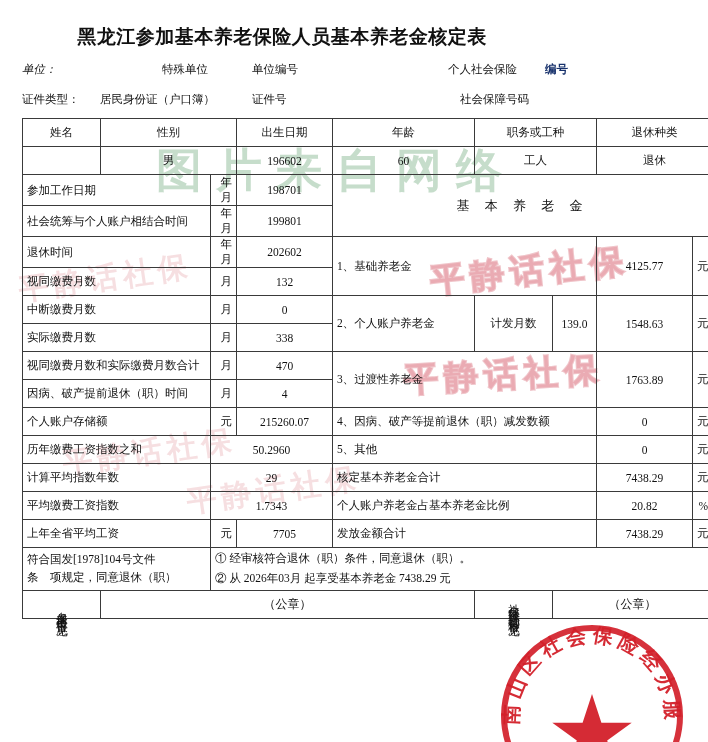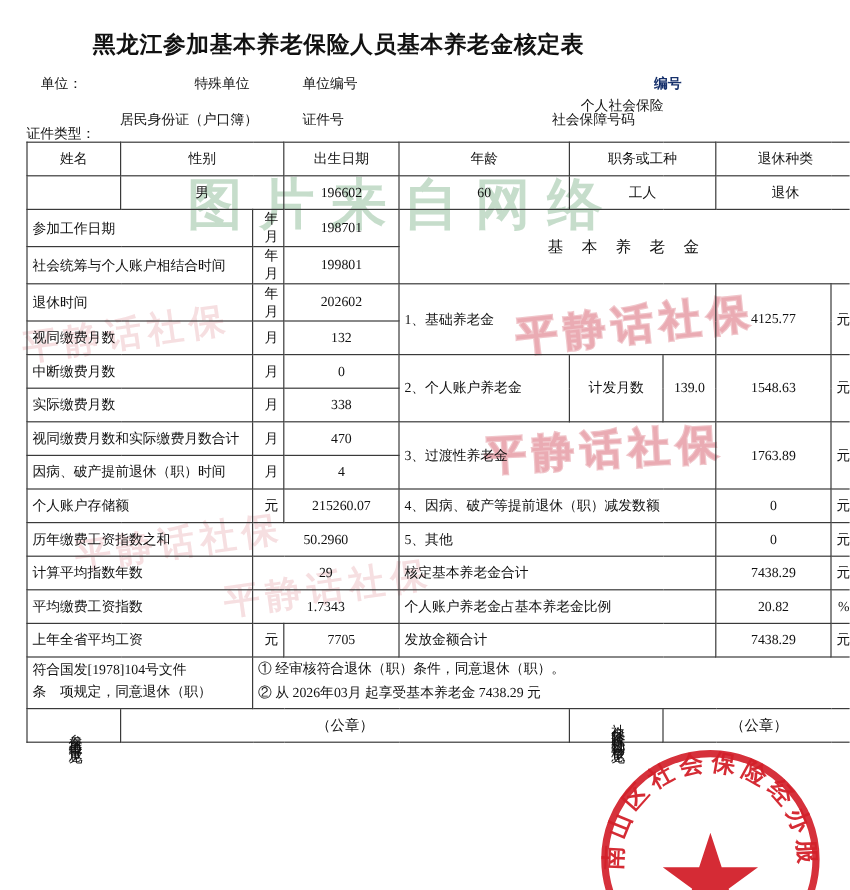--- a/index.html
+++ b/index.html
@@ -83,29 +83,29 @@
   <div class="wm wm-green" style="left:156px;top:140px;">图片来自网络</div>
   <div class="wm wm-pink-lite" style="left:18px;top:258px;transform:rotate(-8deg);">平静话社保</div>
   <div class="wm wm-pink" style="left:430px;top:248px;transform:rotate(-6deg);">平静话社保</div>
   <div class="wm wm-pink" style="left:404px;top:352px;transform:rotate(-3deg);">平静话社保</div>
   <div class="wm wm-pink-lite" style="left:62px;top:432px;transform:rotate(-8deg);">平静话社保</div>
   <div class="wm wm-pink-lite" style="left:186px;top:470px;transform:rotate(-8deg);">平静话社保</div>
 
   <div class="title">黑龙江参加基本养老保险人员基本养老金核定表</div>
 
   <div class="hdr-row" style="top:62px;">
-    <span class="c" style="left:34px;">单位：</span>
+    <span class="c" style="left:22px;font-style:italic;">单位：</span>
     <span class="c" style="left:128px;margin-left:34px;">特殊单位</span>
     <span class="c" style="left:252px;">单位编号</span>
-    <span class="c" style="left:484px;margin-top:19px;">个人社会保险</span>
+    <span class="c" style="left:448px;">个人社会保险</span>
     <span class="c hdr-blue" style="left:545px;">编号</span>
   </div>
 
   <div class="hdr-row" style="top:92px;">
-    <span class="c" style="left:22px;margin-top:12px;">证件类型：</span>
+    <span class="c" style="left:22px;">证件类型：</span>
     <span class="c" style="left:100px;">居民身份证（户口簿）</span>
     <span class="c" style="left:252px;">证件号</span>
     <span class="c" style="left:460px;">社会保障号码</span>
   </div>
 
   <table class="main">
     <colgroup>
       <col style="width:78px">
       <col style="width:110px">
       <col style="width:26px">

